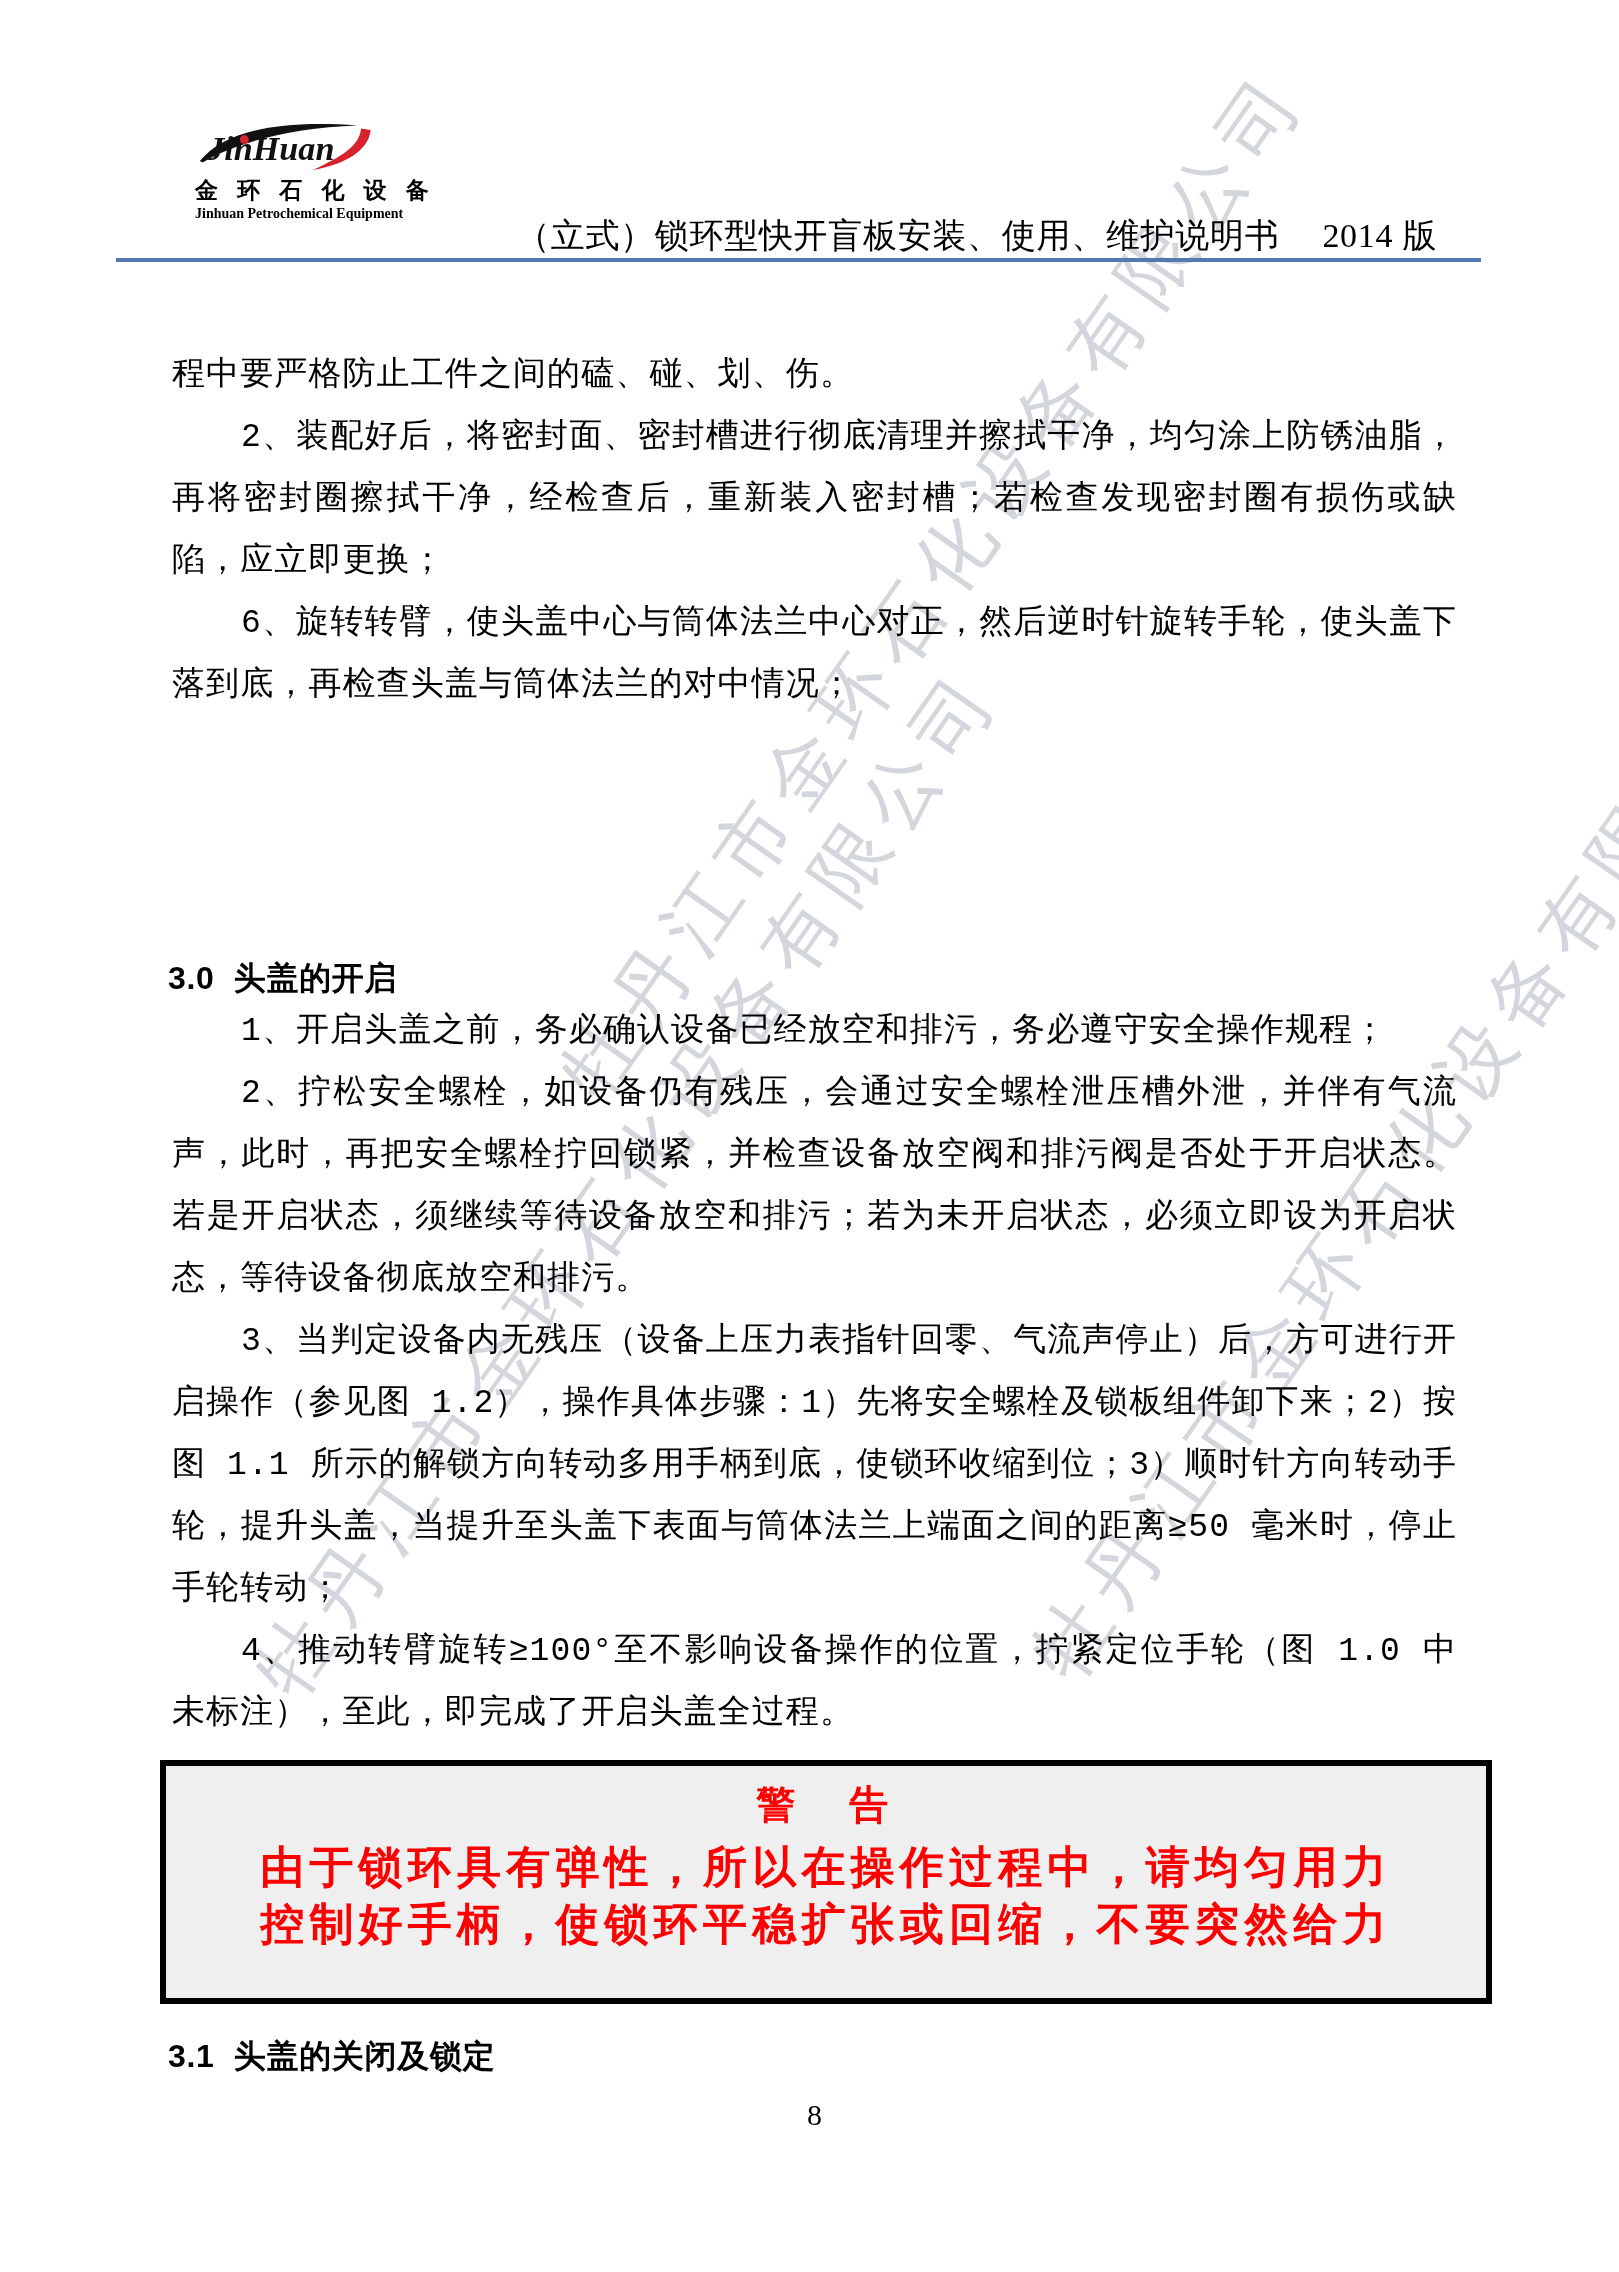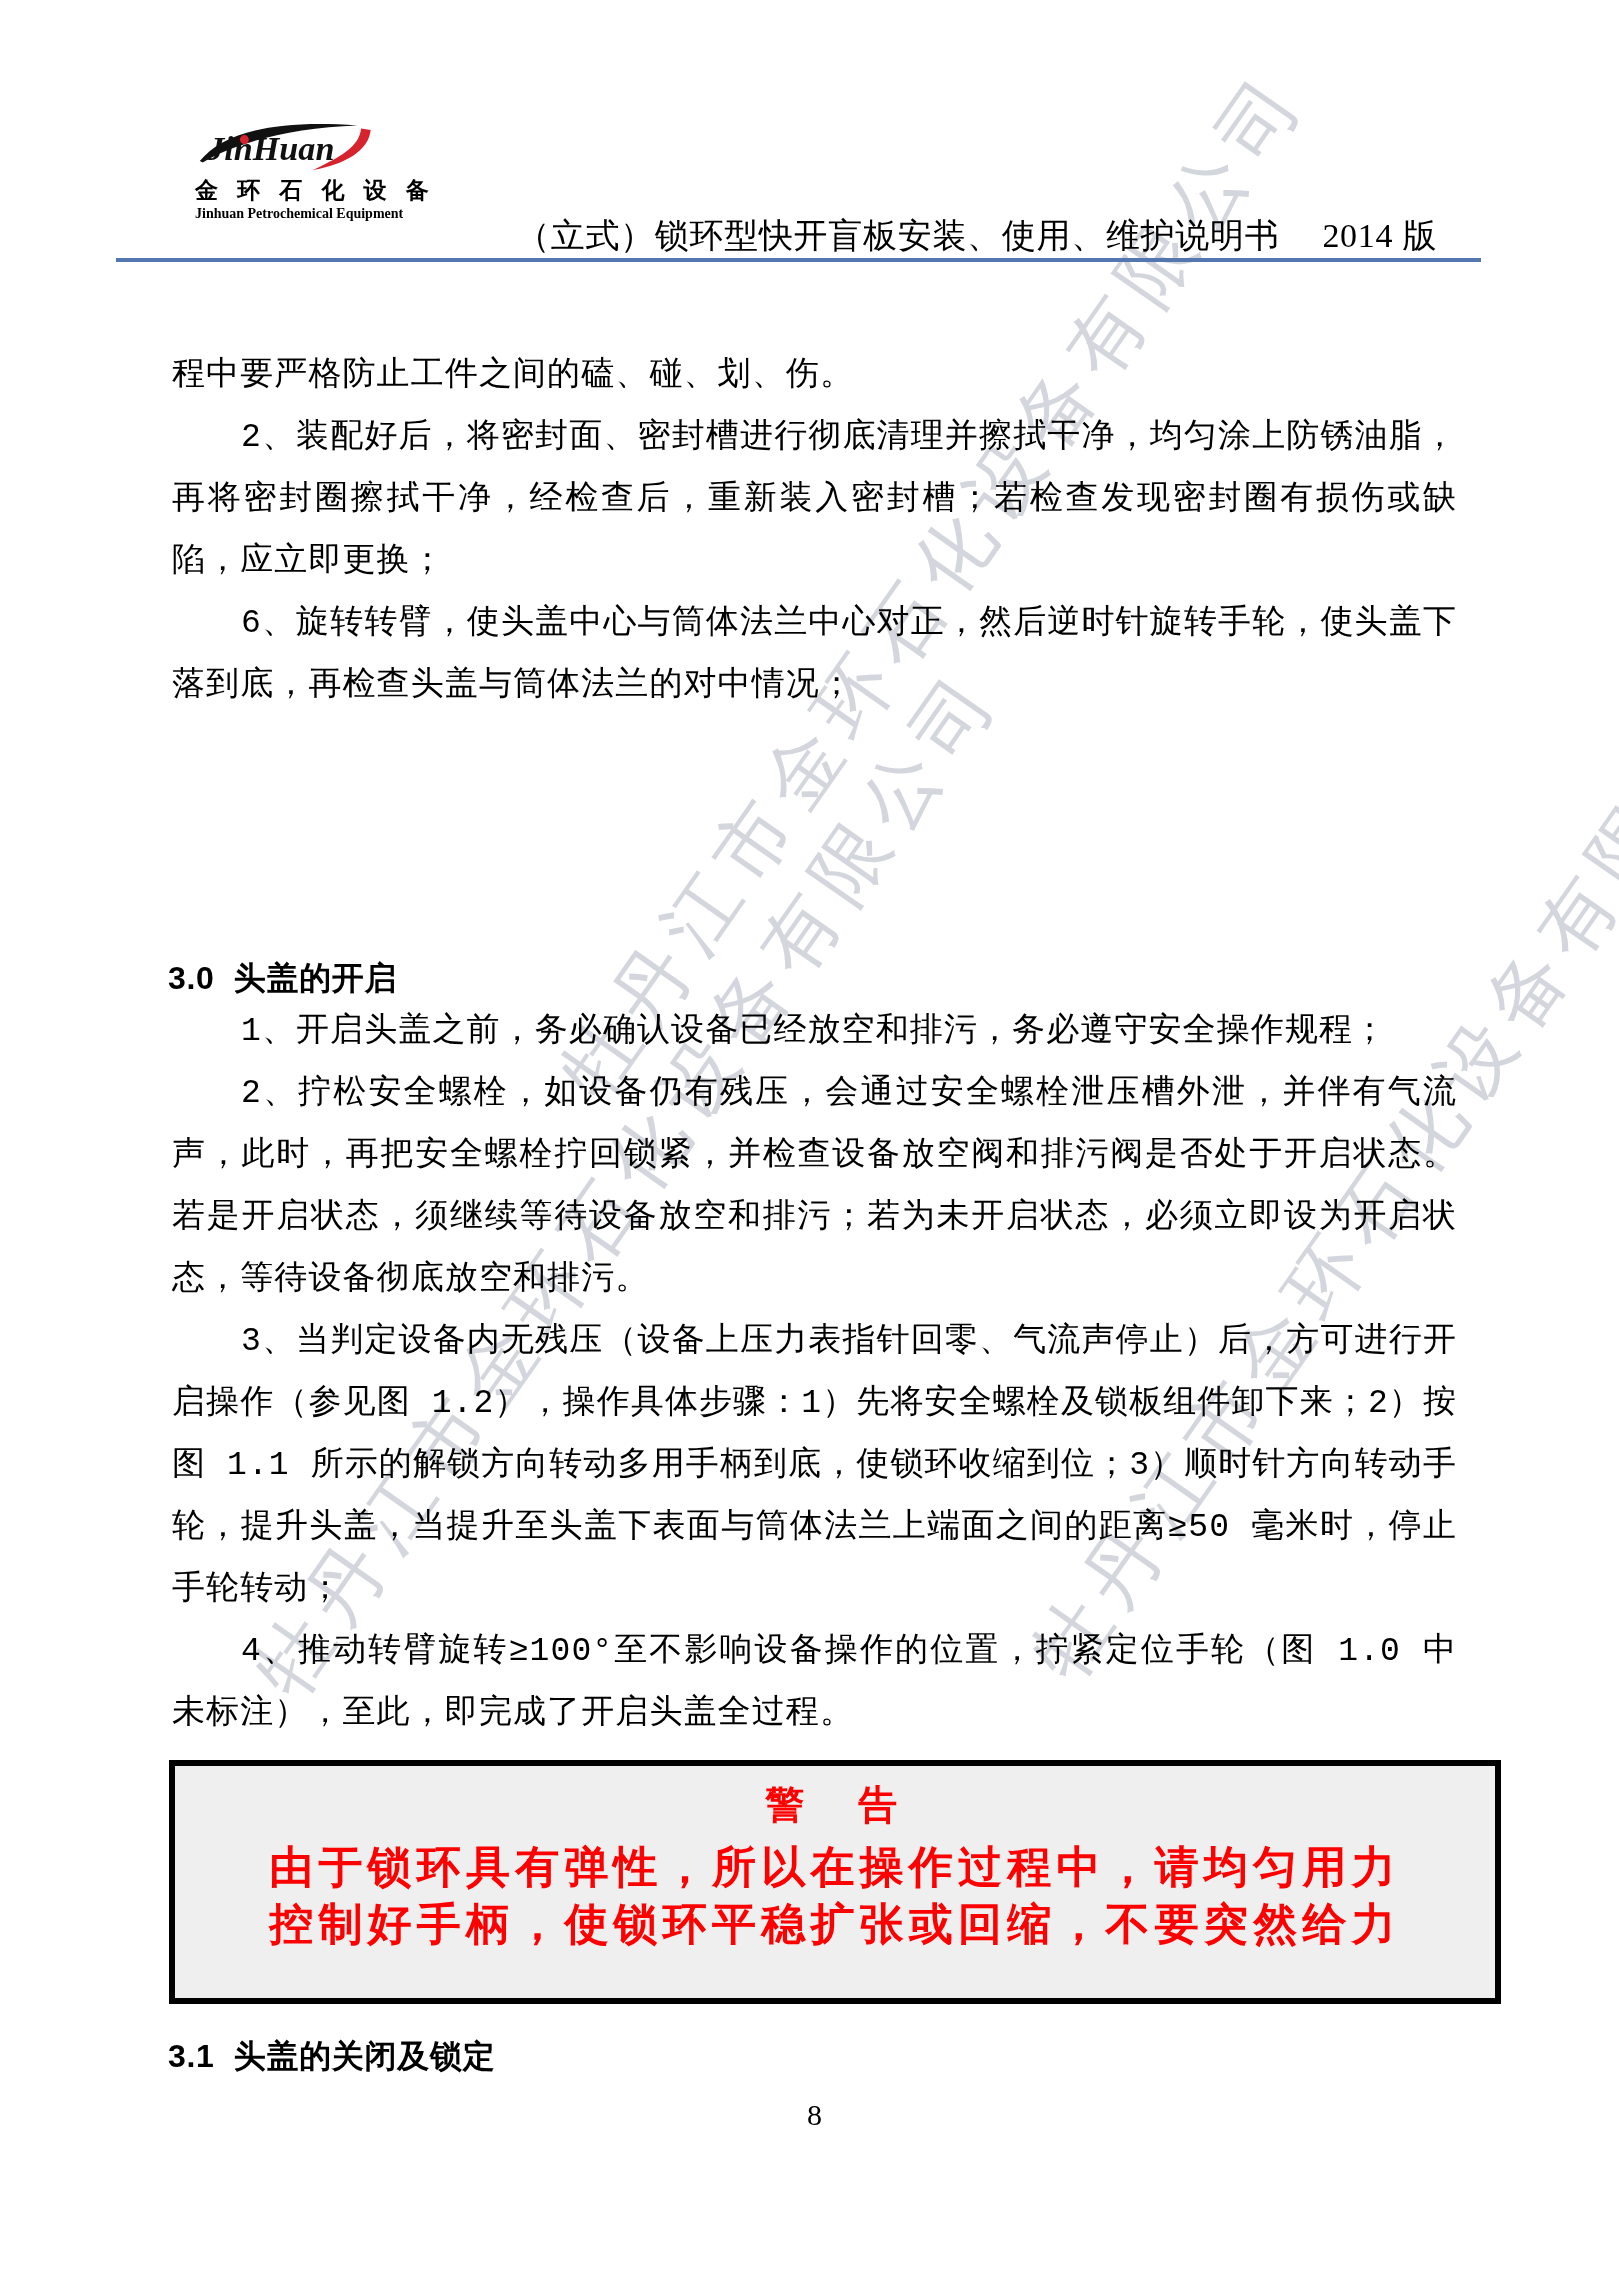--- a/index.html
+++ b/index.html
@@ -66,21 +66,21 @@
   }
   .sec-heading{
     position:absolute;left:168px;z-index:1;
     font-family:"Liberation Sans","DejaVu Sans",sans-serif;
     font-weight:bold;font-size:32px;letter-spacing:0.7px;white-space:pre;
   }
   .sec30{top:957px;}
   .sec31{top:2035px;}
   
   .warning{
-    position:absolute;left:169px;top:1760px;z-index:2;
+    position:absolute;left:160px;top:1760px;z-index:2;
     width:1332px;height:244px;box-sizing:border-box;
     background:#efefef;border:6px solid #000;
     text-align:center;
     font-family:"Liberation Sans","DejaVu Sans",sans-serif;
     font-weight:bold;color:#fe0000;
   }
   .warning-title{
     margin-top:16.4px;
     font-size:39px;letter-spacing:7.5px;line-height:45px;
   }

